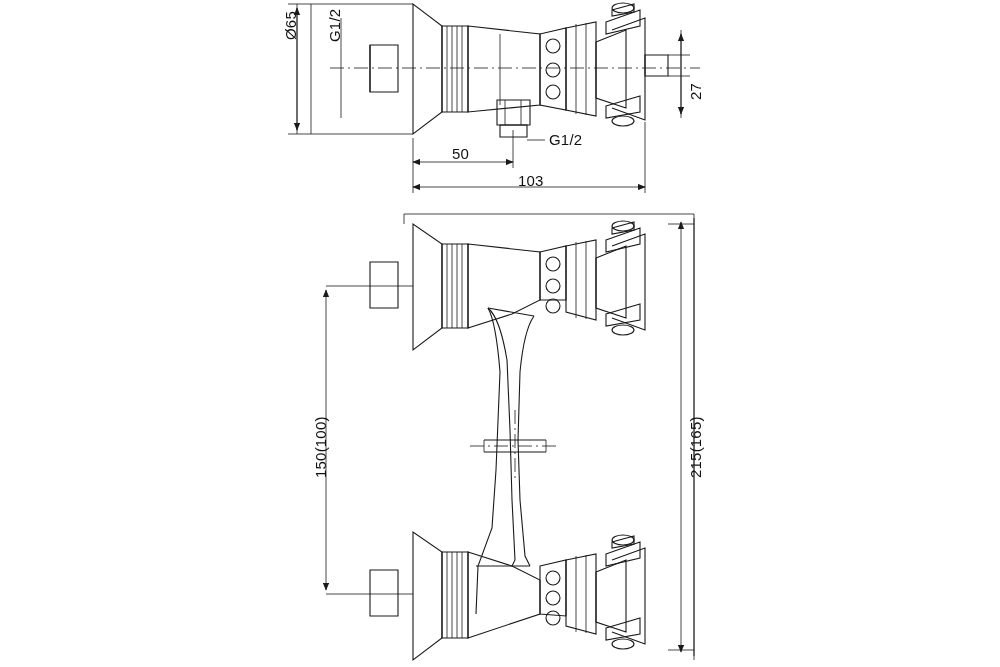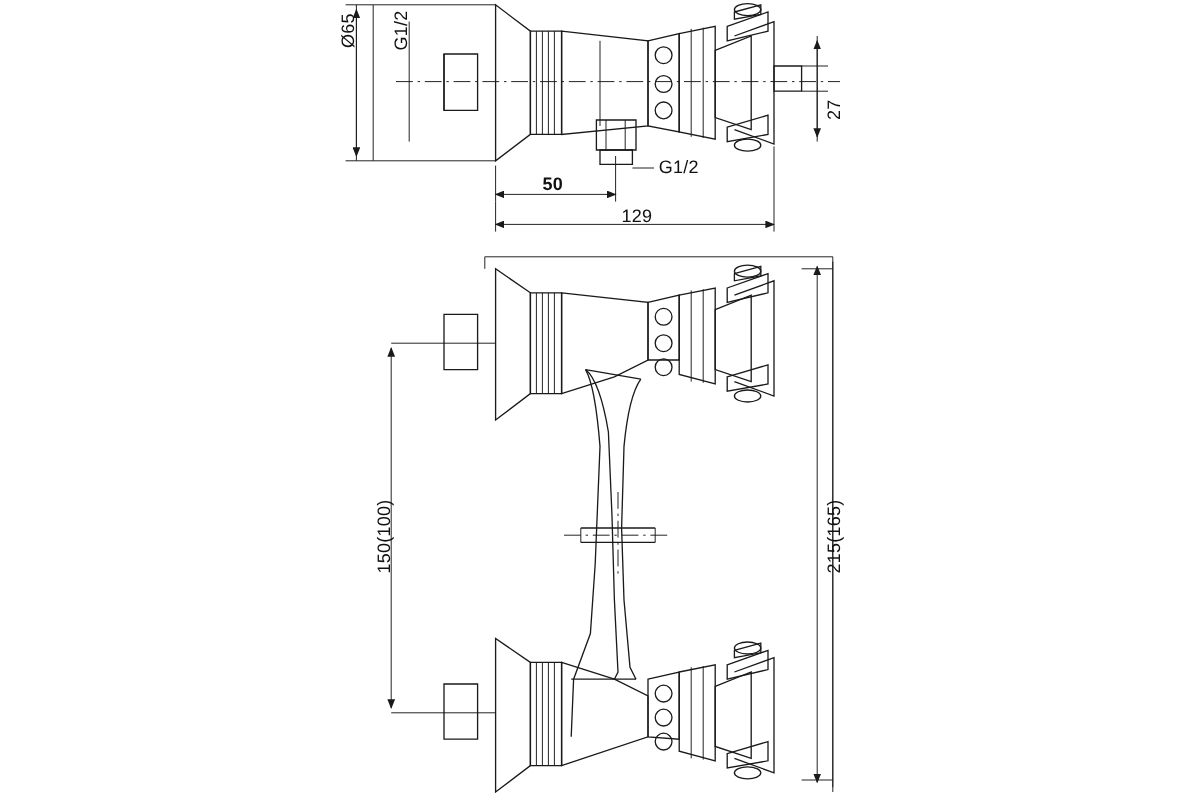--- a/index.html
+++ b/index.html
@@ -193,25 +193,25 @@
       <path class="dimline" d="M694,218 L694,656"></path>
       <path class="dimline" d="M681,222 L681,652" marker-start="url(#arrHs)" marker-end="url(#arrH)"></path>
       <path class="dimline" d="M668,224 L694,224 M668,650 L694,650"></path>
     </g>
   </svg>
 
   <div class="dim-label" style="left:282px; top:40px; transform: rotate(-90deg); transform-origin: left top;">Ø65</div>
 
   <div class="dim-label" style="left:326px; top:42px; transform: rotate(-90deg); transform-origin: left top;">G1/2</div>
 
-  <div class="dim-label" style="left:452px; top:145px;font-weight:bold;">50</div>
+  <div class="dim-label" style="left:452px; top:145px;">50</div>
 
   <div class="dim-label" style="left:549px; top:131px;">G1/2</div>
 
-  <div class="dim-label" style="left:518px; top:172px;">129</div>
+  <div class="dim-label" style="left:518px; top:172px;">103</div>
 
   <div class="dim-label" style="left:687px; top:100px; transform: rotate(-90deg); transform-origin: left top;">27</div>
 
   <div class="dim-label" style="left:312px; top:478px; transform: rotate(-90deg); transform-origin: left top;">150(100)</div>
 
   <div class="dim-label" style="left:687px; top:478px; transform: rotate(-90deg); transform-origin: left top;">215(165)</div>
 
 </div>
 
 </body></html>

